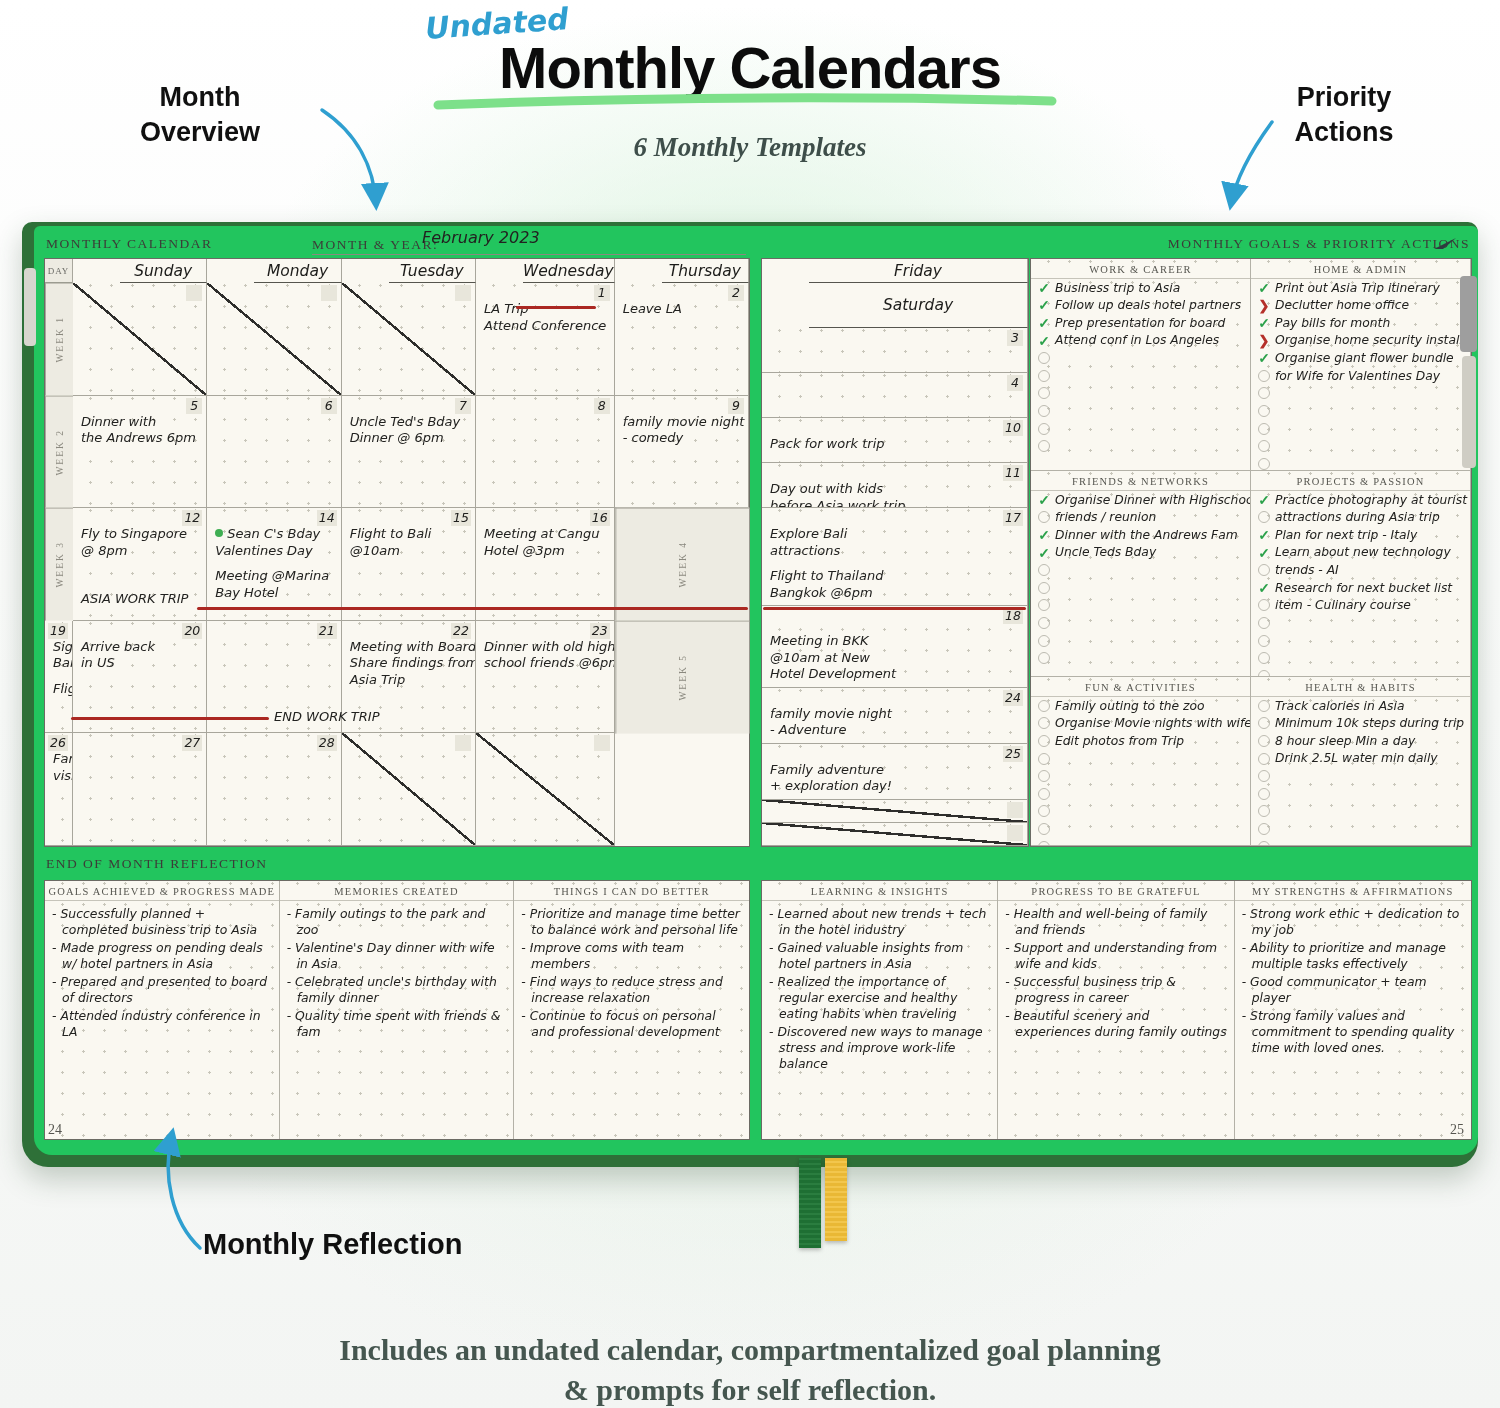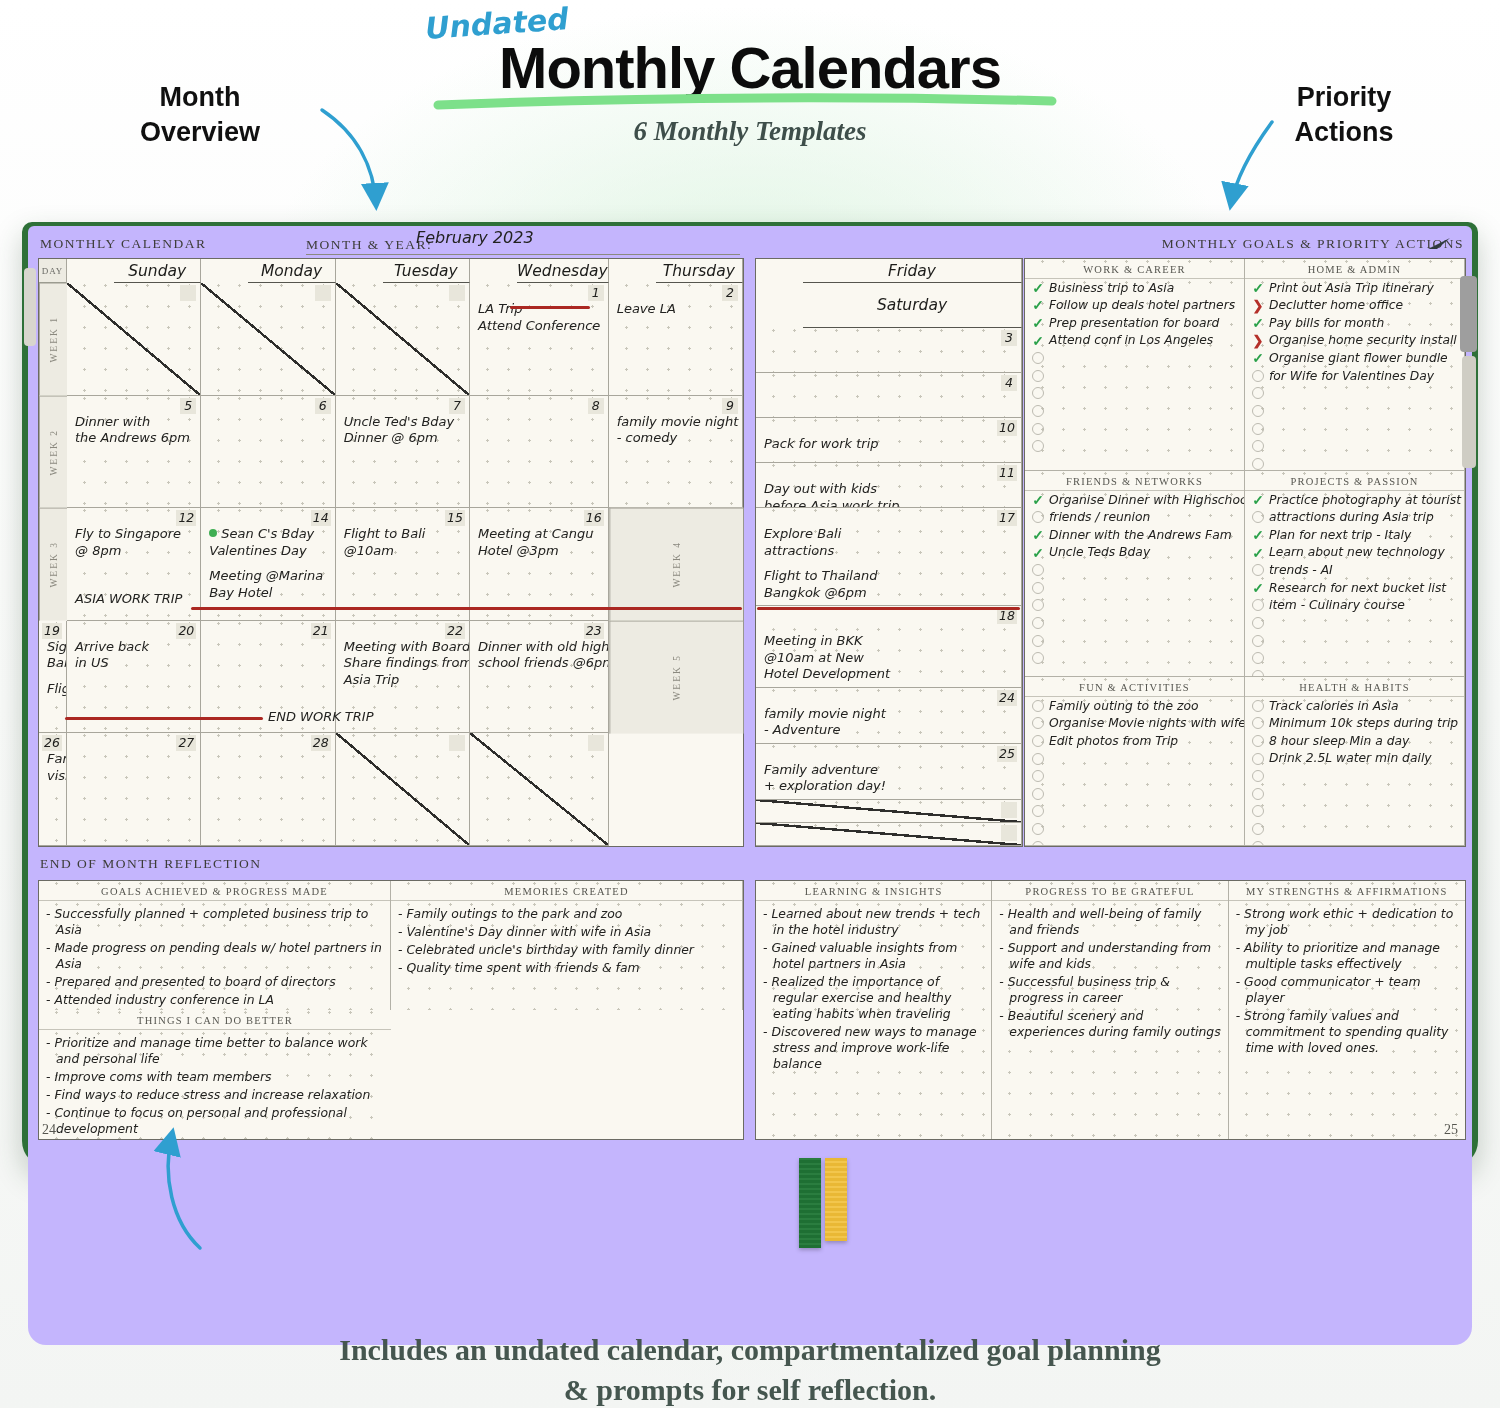--- a/index.html
+++ b/index.html
@@ -8,32 +8,32 @@
     background:
       radial-gradient(ellipse 700px 420px at 750px 300px, rgba(213,242,218,.75), rgba(213,242,218,0) 70%),
       radial-gradient(ellipse 820px 520px at 750px 1020px, rgba(222,240,224,.55), rgba(222,240,224,0) 70%),
       linear-gradient(#ffffff,#f3f5f3);}
   .hw{font-family:"DejaVu Sans",sans-serif;font-style:italic;font-size:13px;line-height:16.5px;color:#222220;white-space:nowrap;}
   
   .tagline{position:absolute;left:425px;top:6px;font-family:"DejaVu Sans",sans-serif;font-style:italic;font-weight:bold;
     font-size:30px;color:#2f9fd0;transform:rotate(-4deg);}
   .main-title{position:absolute;left:380px;top:34px;width:740px;text-align:center;font-size:58px;font-weight:800;
     letter-spacing:-1px;color:#0c0c0c;}
-  .subtitle{position:absolute;left:380px;top:116px;width:740px;text-align:center;font-family:"Liberation Serif",serif;
+  .subtitle{position:absolute;left:380px;top:132px;width:740px;text-align:center;font-family:"Liberation Serif",serif;
     font-style:italic;font-weight:700;font-size:27px;color:#3e4e4a;}
   .callout{position:absolute;font-size:27px;font-weight:700;color:#101010;text-align:center;line-height:1.3;}
   #co-month{left:112px;top:80px;width:176px;}
   #co-priority{left:1266px;top:80px;width:156px;}
   #co-reflection{left:203px;top:1226px;width:320px;white-space:nowrap;text-align:left;font-size:29px;}
   .caption{position:absolute;left:0;top:1330px;width:1500px;text-align:center;font-family:"Liberation Serif",serif;
     font-weight:600;font-size:30px;color:#45564f;line-height:1.33;}
   
   .book{position:absolute;left:22px;top:222px;width:1456px;height:945px;background:#2e7038;
     border-radius:10px 10px 26px 26px;box-shadow:0 12px 28px rgba(40,70,45,.25);}
-  .pages{position:absolute;left:6px;top:4px;width:1444px;height:1119px;background:#c4b5fd;border-radius:6px 6px 18px 18px;}
+  .pages{position:absolute;left:12px;top:4px;width:1444px;height:929px;background:#22c55e;border-radius:6px 6px 18px 18px;}
   .dots{background-image:radial-gradient(circle,#c8c6ba 1px,transparent 1.2px);background-size:21px 21px;background-position:7px 13px;}
   
   .serifcap{font-family:"Liberation Serif",serif;letter-spacing:1.5px;color:#3c3c38;font-size:13.5px;}
   .lp-label{position:absolute;left:12px;top:10px;}
   .lp-my{position:absolute;left:278px;top:11px;}
   .lp-my-val{position:absolute;left:388px;top:4px;font-size:16px;}
   .lp-my-line{position:absolute;left:278px;top:28px;width:434px;border-bottom:1px solid #8b897f;}
   .rp-title{position:absolute;left:996px;top:10px;width:440px;text-align:right;}
   .flag-ic{position:absolute;left:1400px;top:12px;width:22px;height:13px;}
   .eomr{position:absolute;left:12px;top:630px;}
@@ -75,21 +75,21 @@
   .goal-title,.ref-title{font-family:"Liberation Serif",serif;font-size:10.5px;letter-spacing:1.2px;color:#55554f;
     text-align:center;padding:5px 0 3px;border-bottom:1px solid #c6c4ba;white-space:nowrap;}
   .goal-row{display:flex;align-items:center;height:17.6px;padding-left:5px;}
   .mark{width:16px;flex:0 0 16px;display:flex;align-items:center;justify-content:center;}
   .mark.circle::before{content:"";width:10px;height:10px;border:1.5px solid #bdbbb1;border-radius:50%;}
   .mark.check{color:#2ba14a;font-weight:bold;font-size:14px;font-style:normal;}
   .mark.arrow{color:#b5302a;font-weight:bold;font-size:13px;font-style:normal;}
   .goal-text{font-size:12.3px;margin-left:3px;}
   
   #reflection-left{position:absolute;left:10px;top:654px;width:704px;height:258px;border:1.5px solid #6b6b64;
-    display:grid;grid-template-columns:1fr 1fr;background:#faf8f1;}
+    display:grid;grid-template-columns:1fr 1fr 1fr;background:#faf8f1;}
   #reflection-right{position:absolute;left:727px;top:654px;width:709px;height:258px;border:1.5px solid #6b6b64;
     display:grid;grid-template-columns:1fr 1fr 1fr;background:#faf8f1;}
   .ref-col{border-right:1px solid #b3b1a7;overflow:hidden;}
   .ref-col:last-child{border-right:none;}
   .ref-body{padding:5px 7px;}
   .ref-item{font-size:12.4px;line-height:16px;margin-bottom:2px;padding-left:10px;text-indent:-10px;white-space:normal;}
   
   .tab{position:absolute;border-radius:4px;}
   #tab-left{left:24px;top:268px;width:12px;height:78px;background:#d8d6ce;}
   #tab-r-dark{left:1460px;top:276px;width:17px;height:76px;background:#9e9e9e;}

